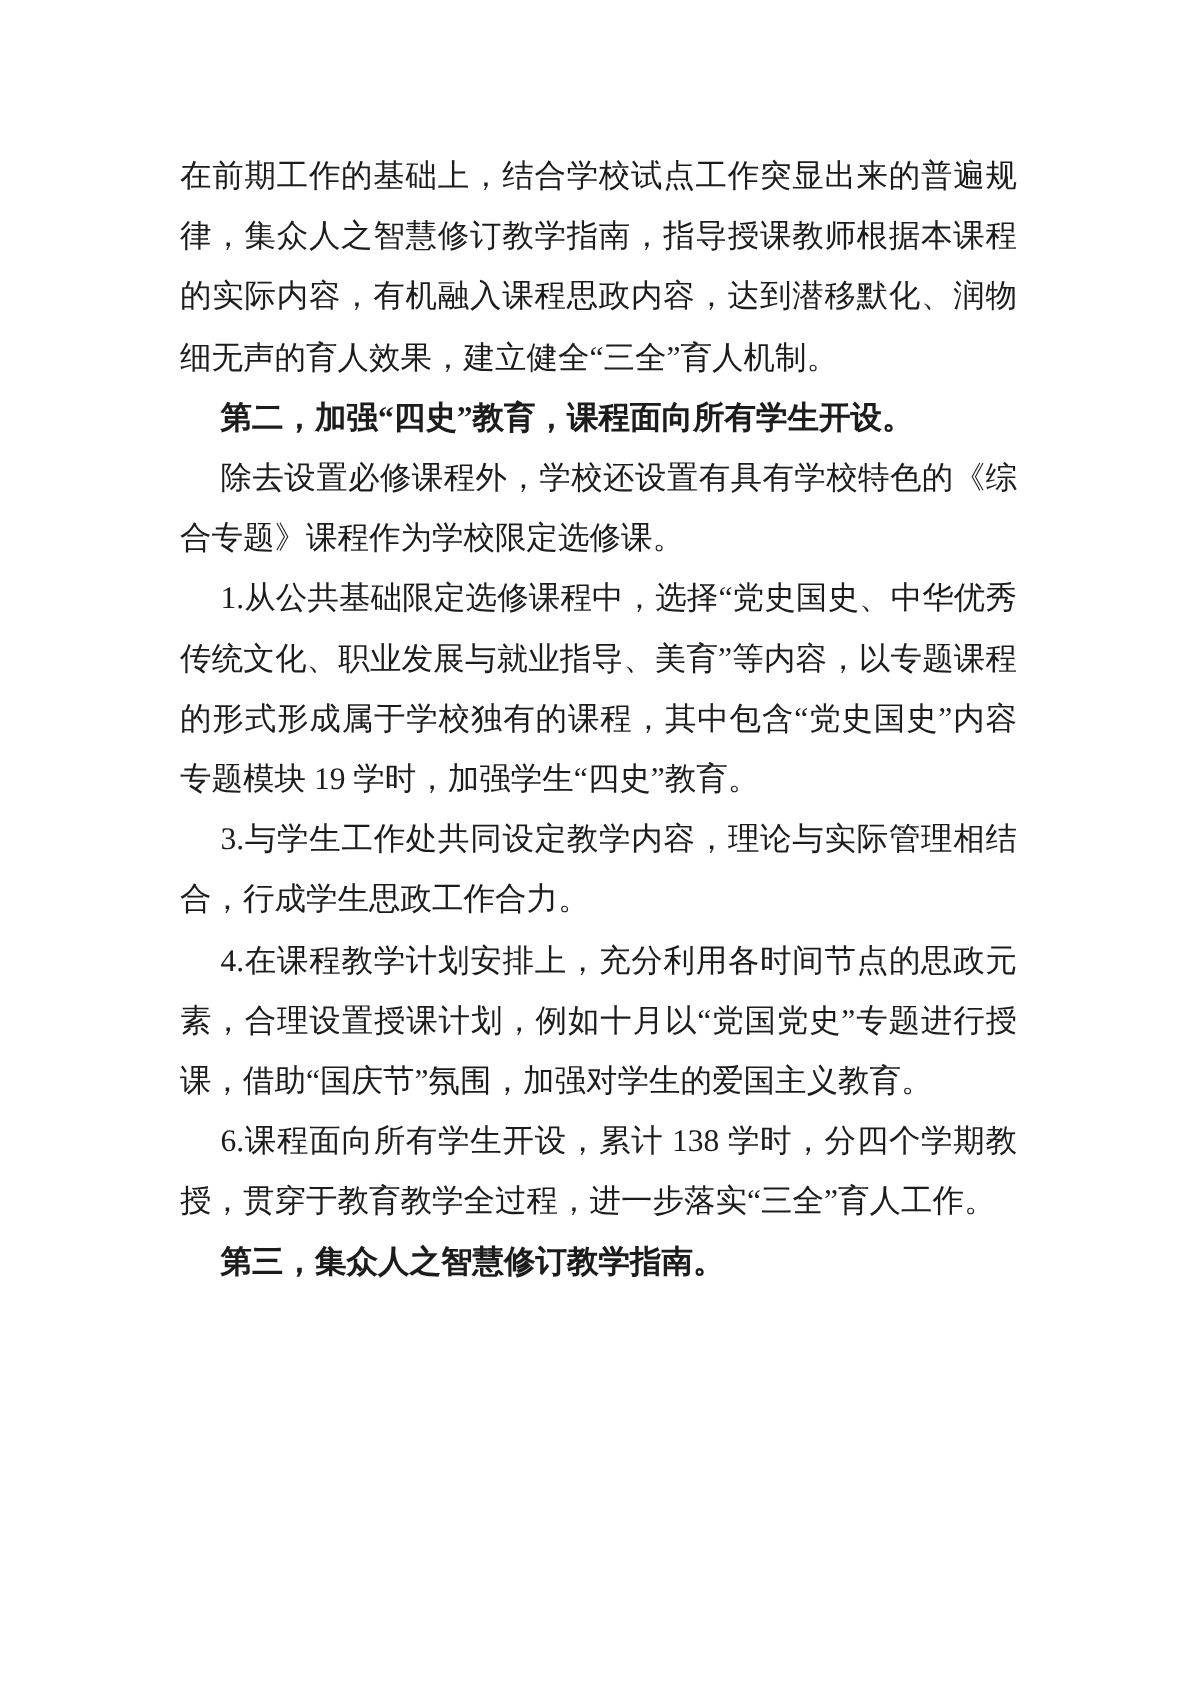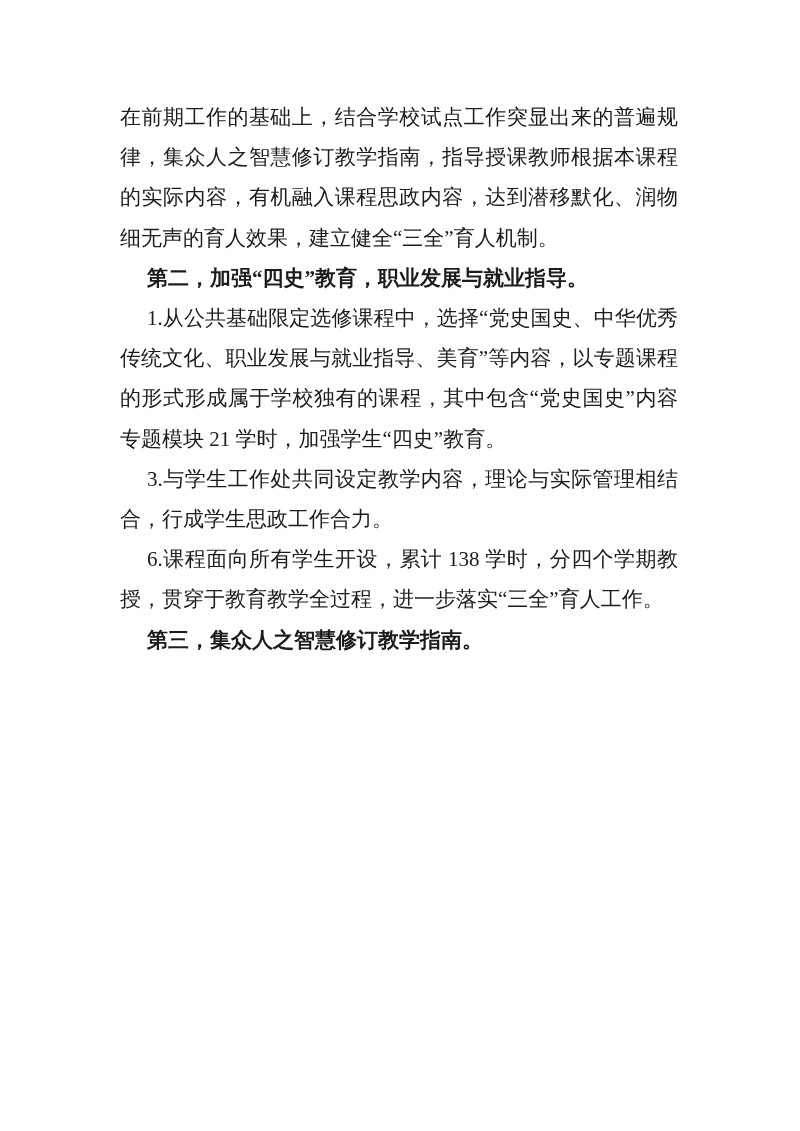--- a/index.html
+++ b/index.html
@@ -42,20 +42,22 @@
     white-space: nowrap;
     color: #737373;
   }
 </style>
 </head>
 <body>
 
 <div class="page">
   <div class="content">
     <p class="para no-indent">在前期工作的基础上，结合学校试点工作突显出来的普遍规律，集众人之智慧修订教学指南，指导授课教师根据本课程的实际内容，有机融入课程思政内容，达到潜移默化、润物细无声的育人效果，建立健全“三全”育人机制。</p>
-    <p class="para heading">第二，加强“四史”教育，职业发展与就业指导。</p>
-    <p class="para">1.从公共基础限定选修课程中，选择“党史国史、中华优秀传统文化、职业发展与就业指导、美育”等内容，以专题课程的形式形成属于学校独有的课程，其中包含“党史国史”内容专题模块 21 学时，加强学生“四史”教育。</p>
+    <p class="para heading">第二，加强“四史”教育，课程面向所有学生开设。</p>
+    <p class="para">除去设置必修课程外，学校还设置有具有学校特色的《综合专题》课程作为学校限定选修课。</p>
+    <p class="para">1.从公共基础限定选修课程中，选择“党史国史、中华优秀传统文化、职业发展与就业指导、美育”等内容，以专题课程的形式形成属于学校独有的课程，其中包含“党史国史”内容专题模块 19 学时，加强学生“四史”教育。</p>
     <p class="para">3.与学生工作处共同设定教学内容，理论与实际管理相结合，行成学生思政工作合力。</p>
+    <p class="para">4.在课程教学计划安排上，充分利用各时间节点的思政元素，合理设置授课计划，例如十月以“党国党史”专题进行授课，借助“国庆节”氛围，加强对学生的爱国主义教育。</p>
     <p class="para">6.课程面向所有学生开设，累计 138 学时，分四个学期教授，贯穿于教育教学全过程，进一步落实“三全”育人工作。</p>
     <p class="para heading">第三，集众人之智慧修订教学指南。</p>
   </div>
   <div class="page-number">— 29 —</div>
 </div>
 
 </body></html>

